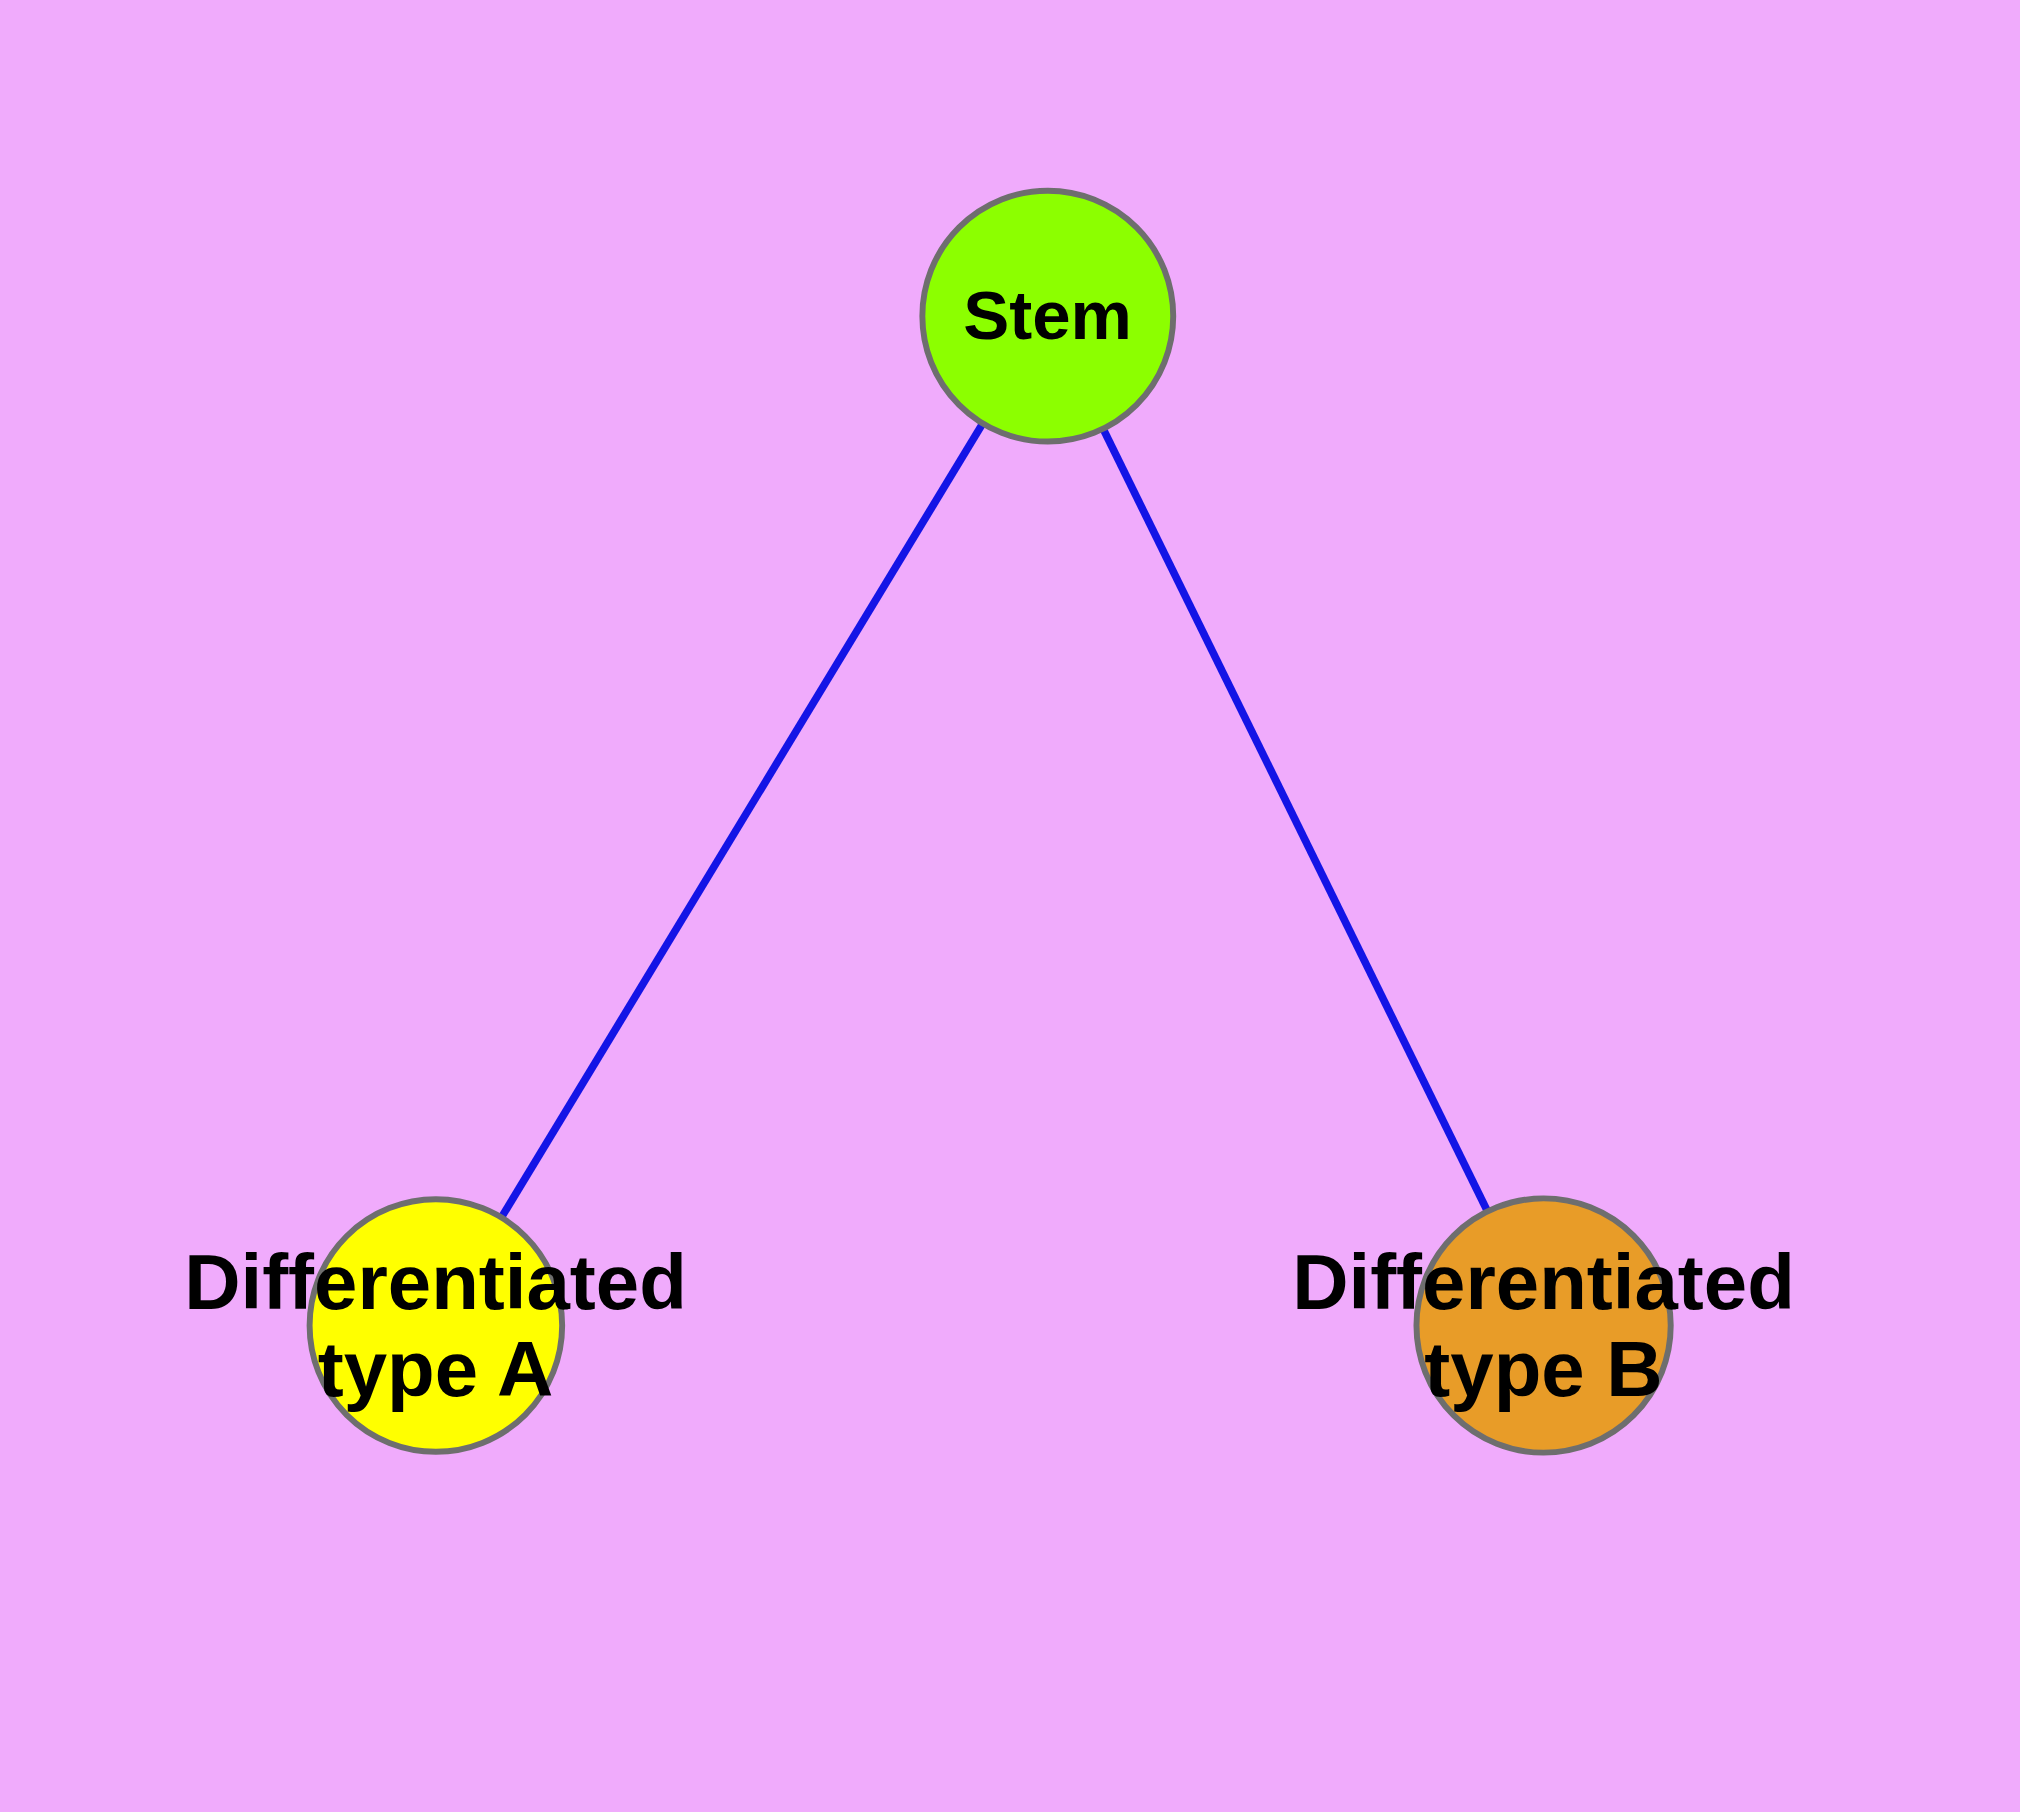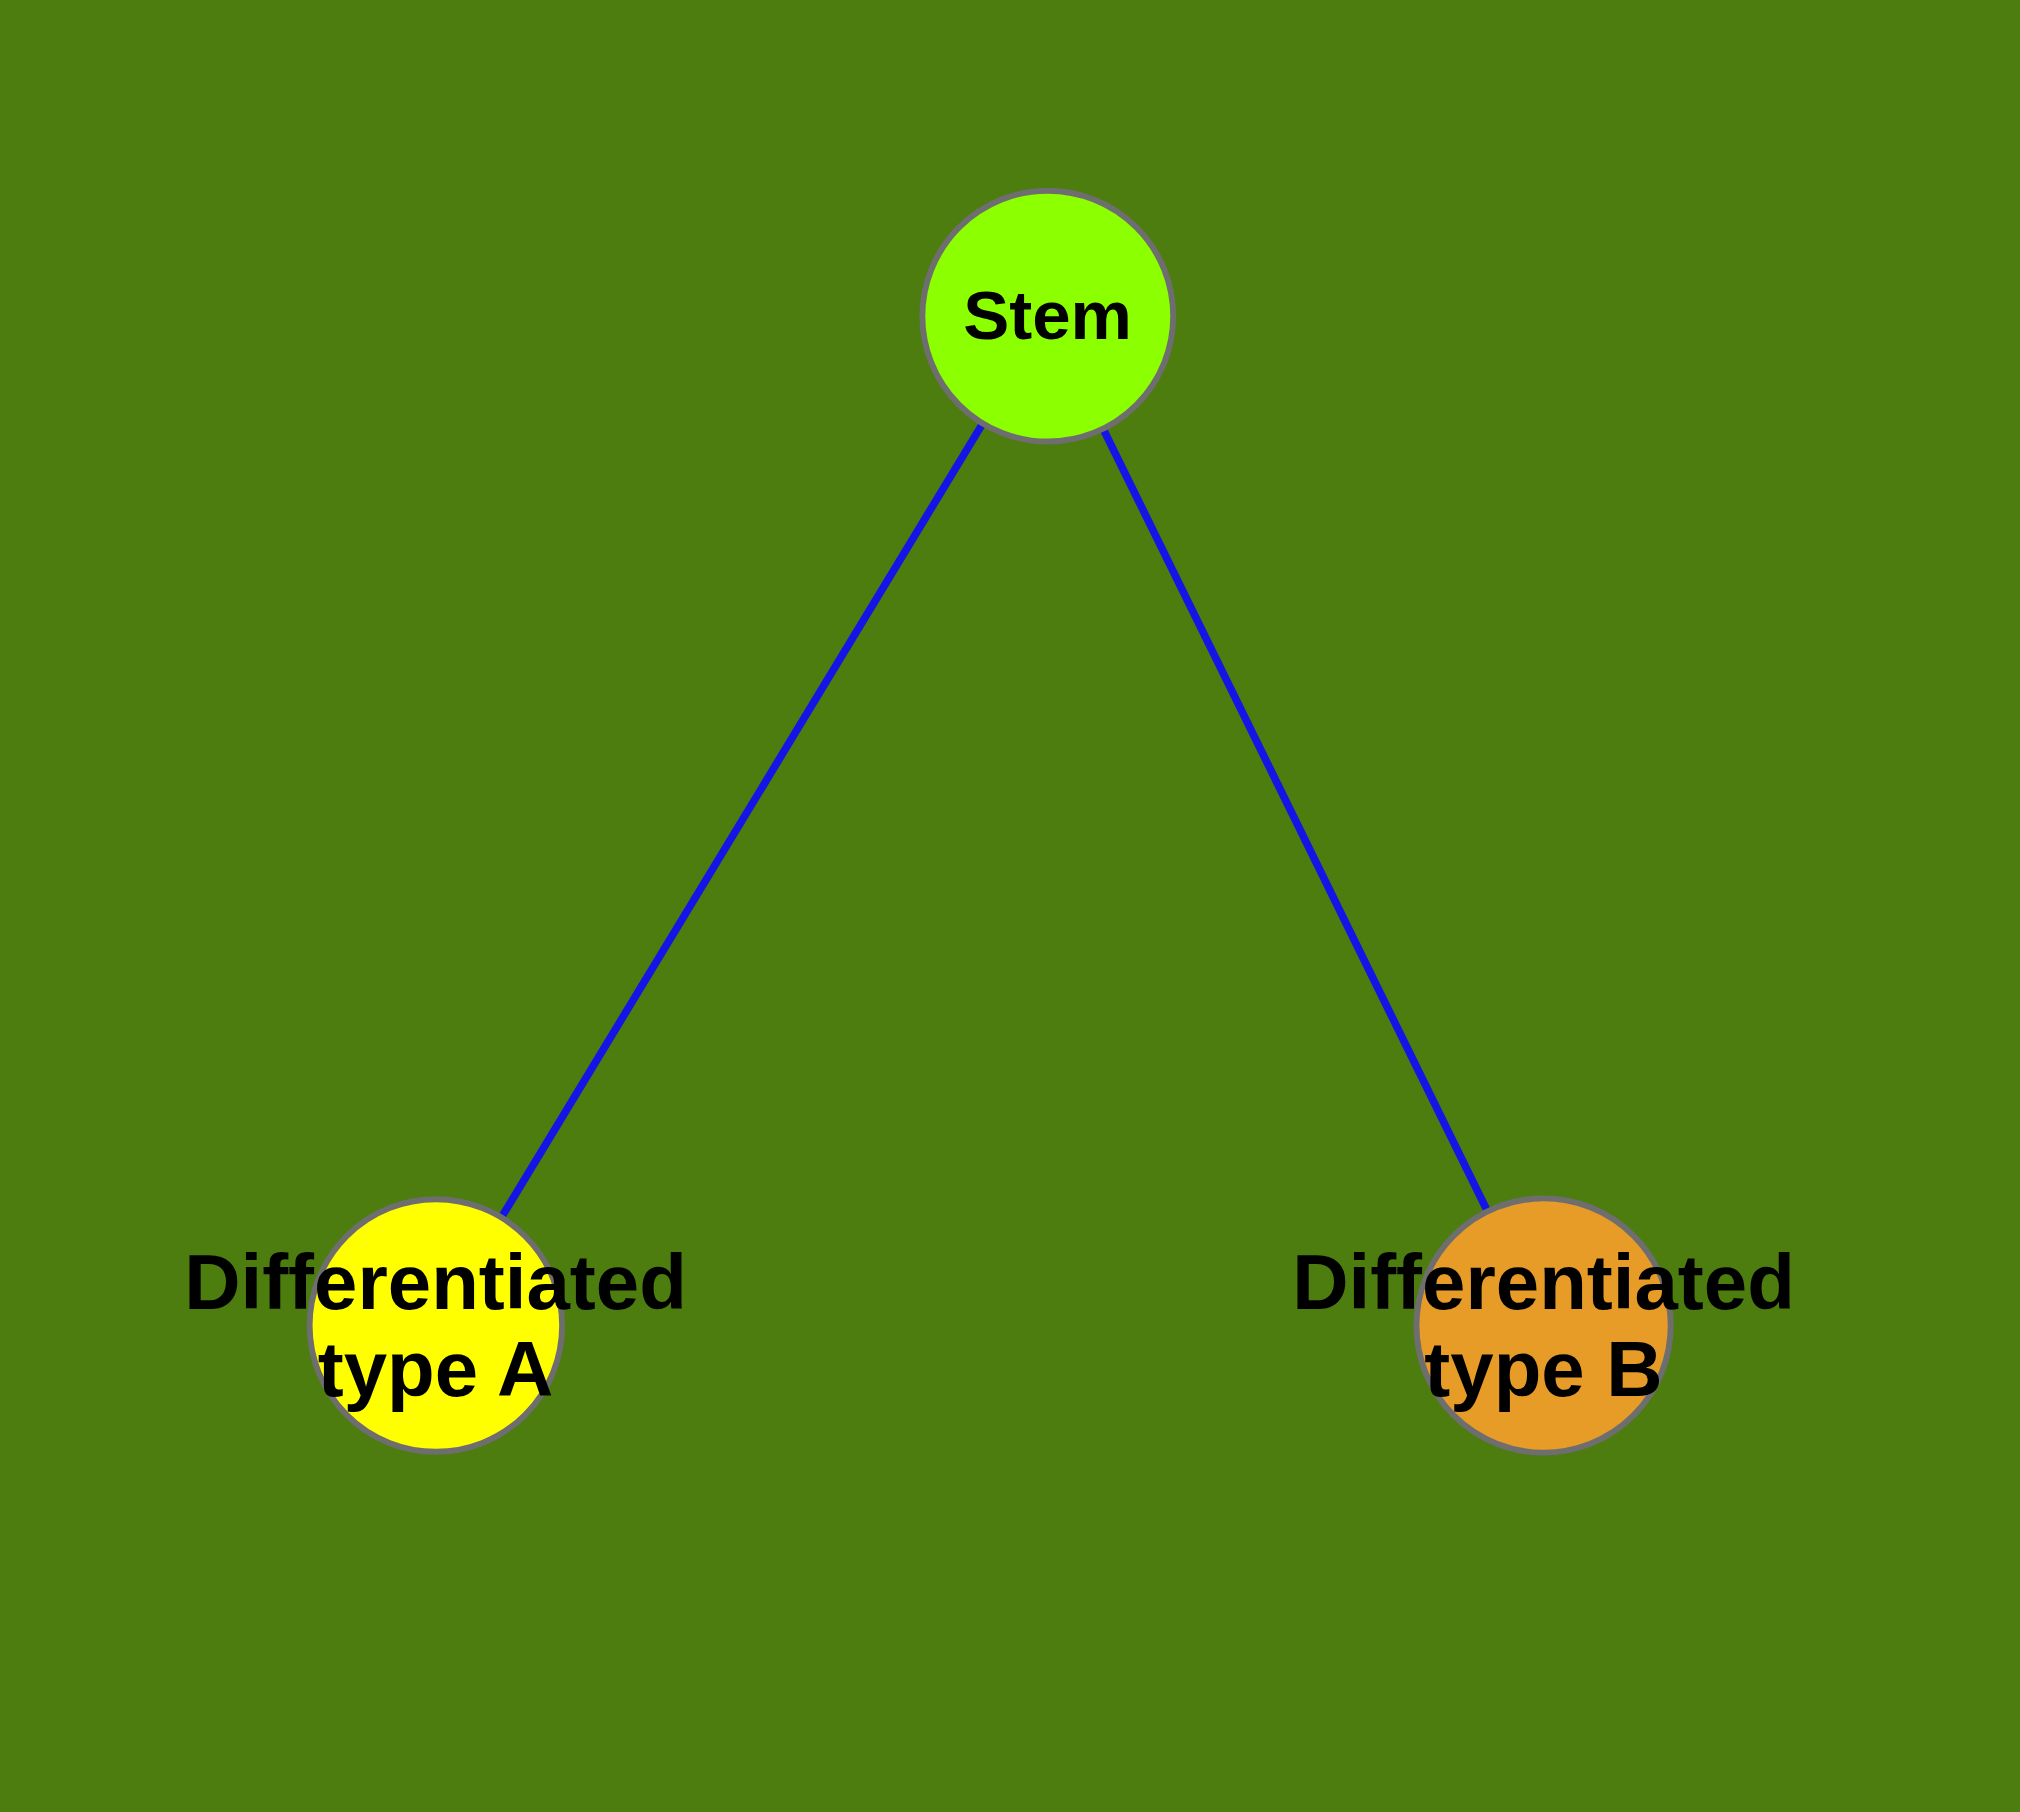--- a/index.html
+++ b/index.html
@@ -48,21 +48,21 @@
   #label-diff-b {
     font-size: 78px;
     width: 763px;
     left: 1162px;
     top: 1239px;
   }
 </style>
 </head>
 <body>
 
-<div id="canvas" style="width: 2021px; height: 1812px; background: #4d7c0f;">
+<div id="canvas" style="width: 2021px; height: 1812px; background: #f0abfc;">
 
   <svg id="graph-svg" viewBox="0 0 2384 2138" width="2021" height="1812">
     <g>
       <line class="graph-edge" x1="1236" y1="373" x2="514" y2="1564" stroke="#1414e6" stroke-width="9" stroke-linecap="butt"></line>
       <line class="graph-edge" x1="1236" y1="373" x2="1821" y2="1564" stroke="#1414e6" stroke-width="9" stroke-linecap="butt"></line>
     </g>
     <g>
       <circle class="graph-node" cx="1236" cy="373" r="148" fill="#8cff00" stroke="#6e6e6e" stroke-width="7"></circle>
       <circle class="graph-node" cx="514" cy="1564" r="149" fill="#ffff00" stroke="#6e6e6e" stroke-width="7"></circle>
       <circle class="graph-node" cx="1821" cy="1564" r="150" fill="#e89c28" stroke="#6e6e6e" stroke-width="7"></circle>

